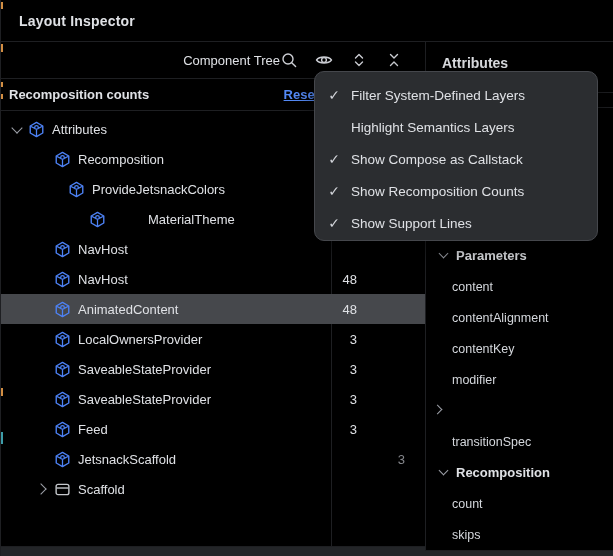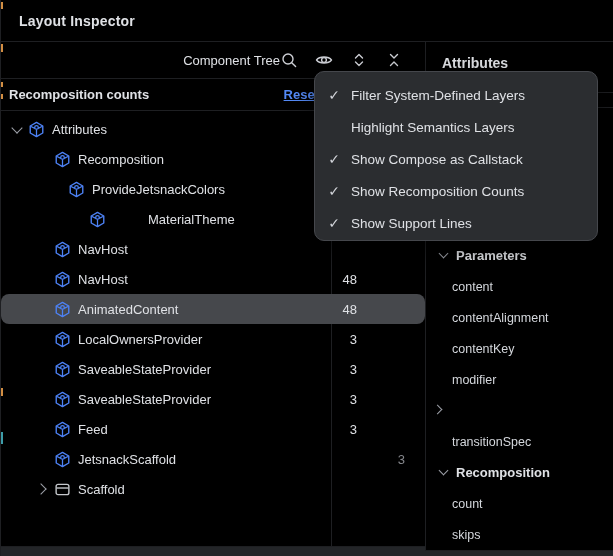--- a/index.html
+++ b/index.html
@@ -210,21 +210,21 @@
     <circle cx="8" cy="6" r="1.7" fill="none" stroke="#4d82f5" stroke-width="1.2"></circle>
     <line x1="8" y1="7.8" x2="8" y2="14.5" stroke="#4d82f5" stroke-width="1.2"></line>
     <line x1="6.5" y1="6.9" x2="2.3" y2="4.9" stroke="#4d82f5" stroke-width="1.2"></line>
     <line x1="9.5" y1="6.9" x2="13.7" y2="4.9" stroke="#4d82f5" stroke-width="1.2"></line>
   </svg>
           </span>
     <span class="node-label">NavHost</span>
     <span class="count">48</span>
     <span class="skips"></span>
   </div>
-        <div class="tree-row selected" style="padding-left: 34px; border-radius: 8px;">
+        <div class="tree-row selected" style="padding-left: 34px;">
     <span class="chev-slot"></span>
     <span class="node-icon">
             <svg width="17" height="17" viewBox="0 0 16 16">
     <polygon points="8,1.3 13.9,4.7 13.9,11.3 8,14.7 2.1,11.3 2.1,4.7" fill="none" stroke="#4d82f5" stroke-width="1.3" stroke-linejoin="round"></polygon>
     <circle cx="8" cy="6" r="1.7" fill="none" stroke="#4d82f5" stroke-width="1.2"></circle>
     <line x1="8" y1="7.8" x2="8" y2="14.5" stroke="#4d82f5" stroke-width="1.2"></line>
     <line x1="6.5" y1="6.9" x2="2.3" y2="4.9" stroke="#4d82f5" stroke-width="1.2"></line>
     <line x1="9.5" y1="6.9" x2="13.7" y2="4.9" stroke="#4d82f5" stroke-width="1.2"></line>
   </svg>
           </span>

